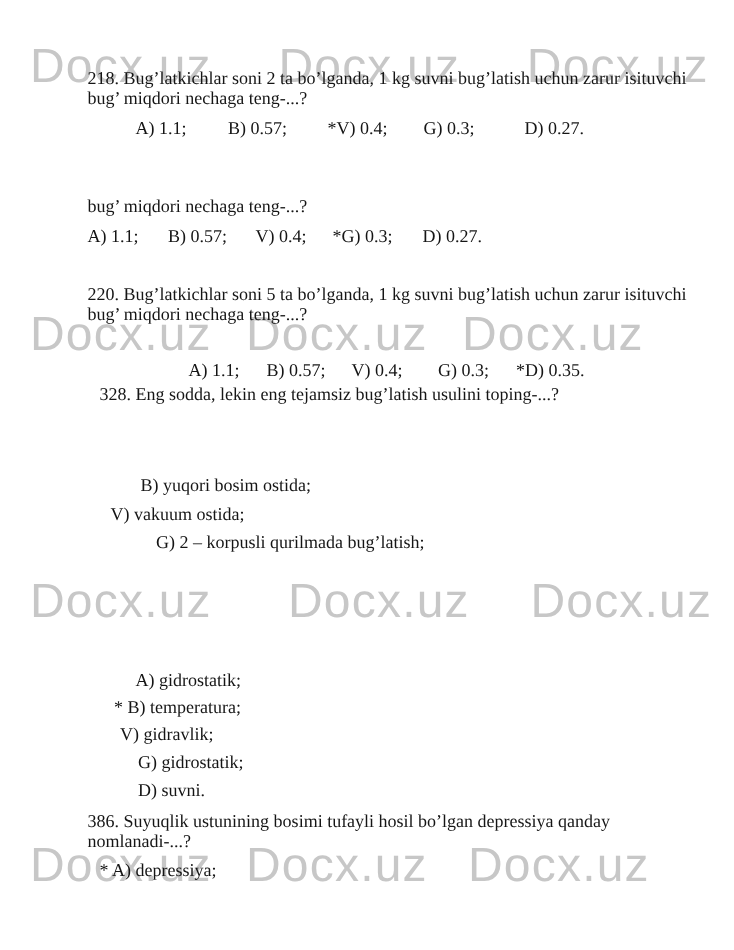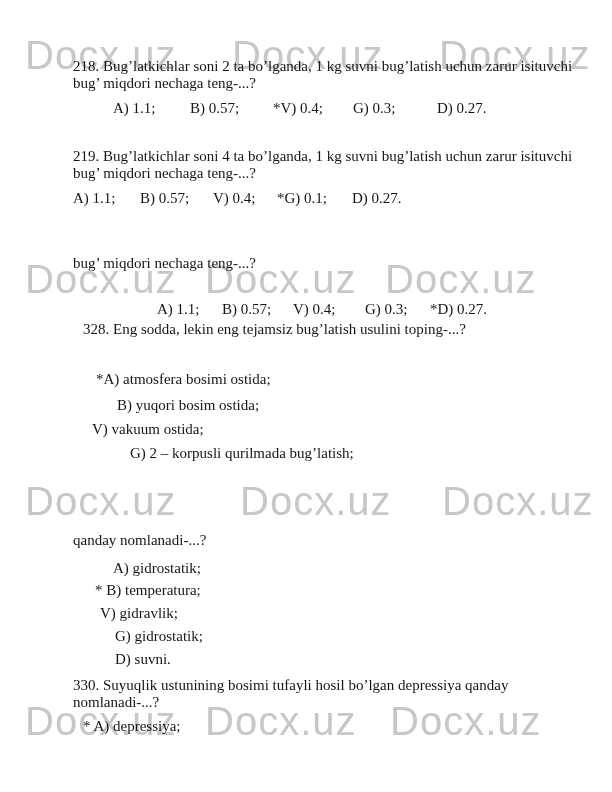--- a/index.html
+++ b/index.html
@@ -58,45 +58,43 @@
   <div class="wm" style="top:701px;left:390px">Docx.uz</div>
 
   <div class="txt" style="top:58px;left:73px">218. Bug’latkichlar soni 2 ta bo’lganda, 1 kg suvni bug’latish uchun zarur isituvchi</div>
   <div class="txt" style="top:75px;left:73px">bug’ miqdori nechaga teng-...?</div>
   <span class="txt" style="top:100px;left:113px">A) 1.1;</span>
   <span class="txt" style="top:100px;left:190px">B) 0.57;</span>
   <span class="txt" style="top:100px;left:273px">*V) 0.4;</span>
   <span class="txt" style="top:100px;left:353px">G) 0.3;</span>
   <span class="txt" style="top:100px;left:437px">D) 0.27.</span>
 
-  <div class="txt" style="top:148px;left:73px">219. Bug’latkichlar soni 4 ta bo’lganda, 1 kg suvni bug’latish uchun zarur isituvchi</div>
   <div class="txt" style="top:165px;left:73px">bug’ miqdori nechaga teng-...?</div>
   <span class="txt" style="top:190px;left:73px">A) 1.1;</span>
   <span class="txt" style="top:190px;left:140px">B) 0.57;</span>
   <span class="txt" style="top:190px;left:213px">V) 0.4;</span>
-  <span class="txt" style="top:190px;left:277px">*G) 0.1;</span>
+  <span class="txt" style="top:190px;left:277px">*G) 0.3;</span>
   <span class="txt" style="top:190px;left:352px">D) 0.27.</span>
 
+  <div class="txt" style="top:238px;left:73px">220. Bug’latkichlar soni 5 ta bo’lganda, 1 kg suvni bug’latish uchun zarur isituvchi</div>
   <div class="txt" style="top:255px;left:73px">bug’ miqdori nechaga teng-...?</div>
   <span class="txt" style="top:301px;left:157px">A) 1.1;</span>
   <span class="txt" style="top:301px;left:222px">B) 0.57;</span>
   <span class="txt" style="top:301px;left:293px">V) 0.4;</span>
   <span class="txt" style="top:301px;left:365px">G) 0.3;</span>
-  <span class="txt" style="top:301px;left:430px">*D) 0.27.</span>
+  <span class="txt" style="top:301px;left:430px">*D) 0.35.</span>
 
   <div class="txt" style="top:321px;left:83px">328. Eng sodda, lekin eng tejamsiz bug’latish usulini toping-...?</div>
-  <div class="txt" style="top:371px;left:96px">*A) atmosfera bosimi ostida;</div>
   <div class="txt" style="top:397px;left:117px">B) yuqori bosim ostida;</div>
   <div class="txt" style="top:421px;left:92px">V) vakuum ostida;</div>
   <div class="txt" style="top:445px;left:130px">G) 2 – korpusli qurilmada bug’latish;</div>
 
-  <div class="txt" style="top:532px;left:73px">qanday nomlanadi-...?</div>
   <div class="txt" style="top:560px;left:113px">A) gidrostatik;</div>
   <div class="txt" style="top:582px;left:95px">* B) temperatura;</div>
   <div class="txt" style="top:605px;left:100px">V) gidravlik;</div>
   <div class="txt" style="top:628px;left:115px">G) gidrostatik;</div>
   <div class="txt" style="top:651px;left:115px">D) suvni.</div>
 
-  <div class="txt" style="top:677px;left:73px">330. Suyuqlik ustunining bosimi tufayli hosil bo’lgan depressiya qanday</div>
+  <div class="txt" style="top:677px;left:73px">386. Suyuqlik ustunining bosimi tufayli hosil bo’lgan depressiya qanday</div>
   <div class="txt" style="top:694px;left:73px">nomlanadi-...?</div>
   <div class="txt" style="top:718px;left:83px">* A) depressiya;</div>
 
 </div>
 
 </body></html>

